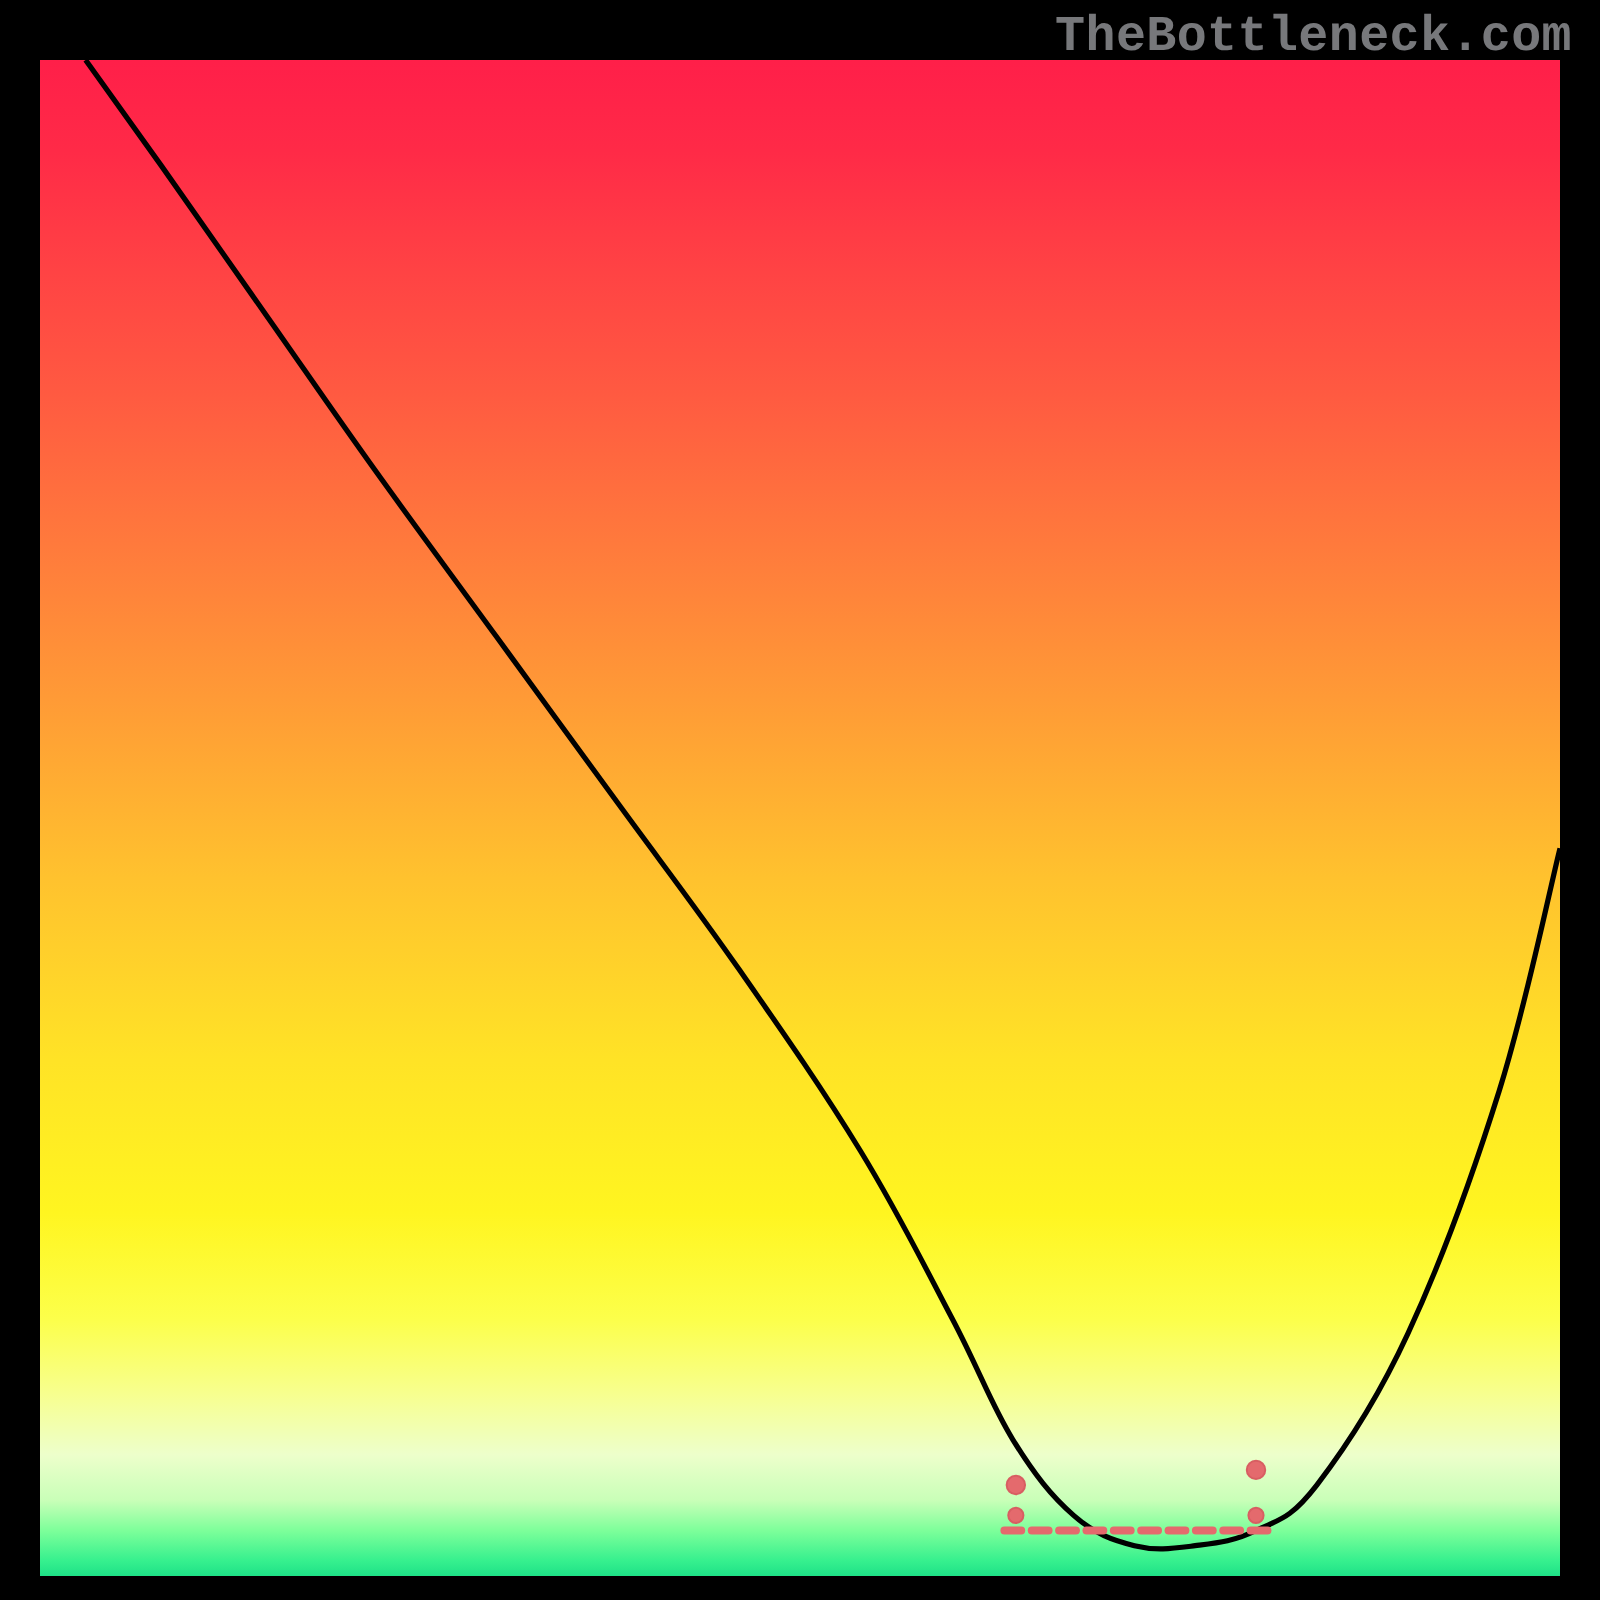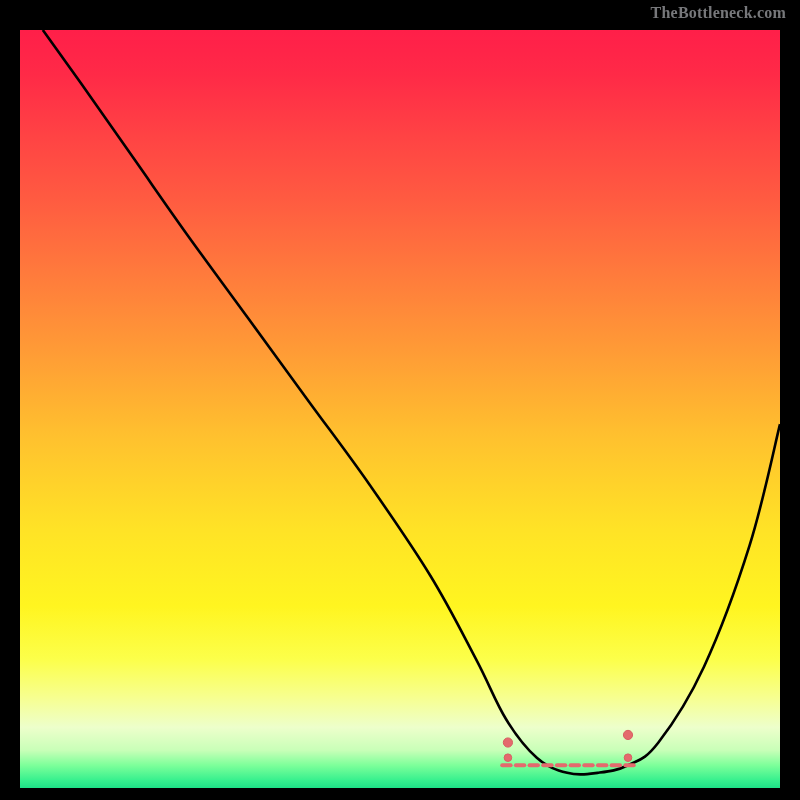--- a/index.html
+++ b/index.html
@@ -50,22 +50,22 @@
     position: absolute;
     left: 0; top: 0;
     width: 760px;
     height: 758px;
     overflow: visible;
   }
   .watermark {
     position: absolute;
     top: 4px;
     right: 14px;
-    font-family: Liberation Serif, serif;
-    font-size: 16px;
+    font-family: Liberation Mono, monospace;
+    font-size: 25px;
     font-weight: bold;
     color: #77787b;
     letter-spacing: 0.2px;
     margin-left: 23px;
   }
   .marker {
     fill: #e46a6d;
     stroke: #d85e62;
     stroke-width: 1;
   }

